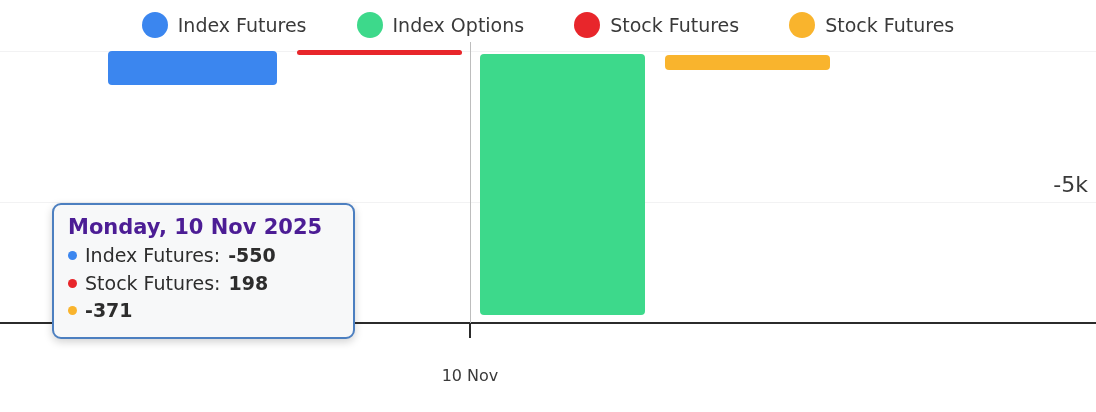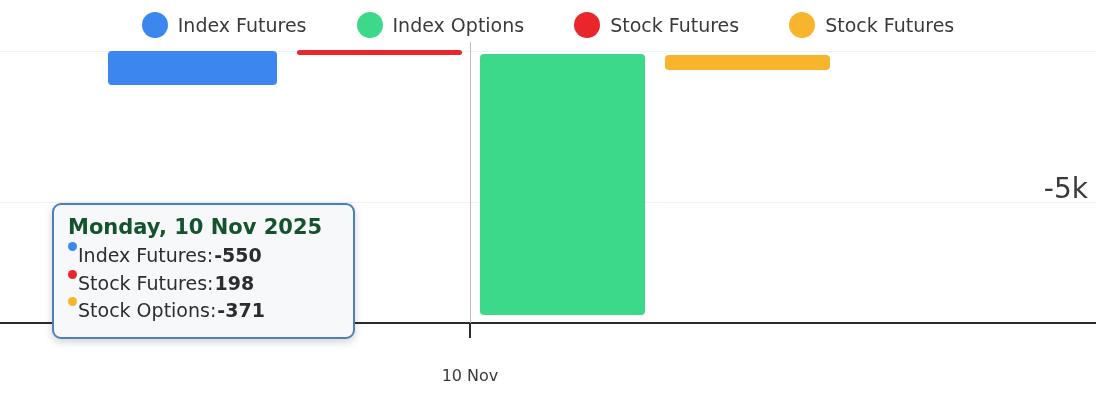--- a/index.html
+++ b/index.html
@@ -73,21 +73,21 @@
     height: 14px;
     background: #2b2b2b;
   }
   #crosshair {
     position: absolute;
     width: 1px;
     background: #bdbdbd;
   }
   .y-label {
     position: absolute;
-    font-size: 28px;
+    font-size: 22px;
     color: #3a3a3a;
     text-align: right;
   }
   .x-label {
     position: absolute;
     font-size: 16px;
     color: #3a3a3a;
     text-align: center;
   }
 
@@ -108,28 +108,28 @@
     box-sizing: border-box;
     background: #f7f8f9;
     border: 2px solid #4c7fc0;
     border-radius: 9px;
     box-shadow: 0 3px 8px rgba(0,0,0,0.18);
     padding: 10px 14px 12px 14px;
   }
   #tooltip-title {
     font-size: 21px;
     font-weight: bold;
-    color: #14532d;
+    color: #4c1d95;
     margin-bottom: 3px;
     white-space: nowrap;
   }
   .tt-row {
     display: flex;
-    align-items: flex-start;
-    gap: 1px;
+    align-items: center;
+    gap: 8px;
     font-size: 19px;
     color: #2d2d2d;
     line-height: 1.45;
     white-space: nowrap;
   }
   .tt-dot {
     width: 9px;
     height: 9px;
     border-radius: 50%;
     flex: 0 0 auto;
@@ -200,16 +200,15 @@
 
   <div class="tt-row">
     <span class="tt-dot" style="background:#e8262b"></span>
     <span>Stock Futures:</span>
     <span class="tt-value">198</span>
   </div>
 
 
   <div class="tt-row">
     <span class="tt-dot" style="background:#f9b42d"></span>
-    <span>Stock Options:</span>
     <span class="tt-value">-371</span>
   </div>
 </div>
 
 </body></html>

